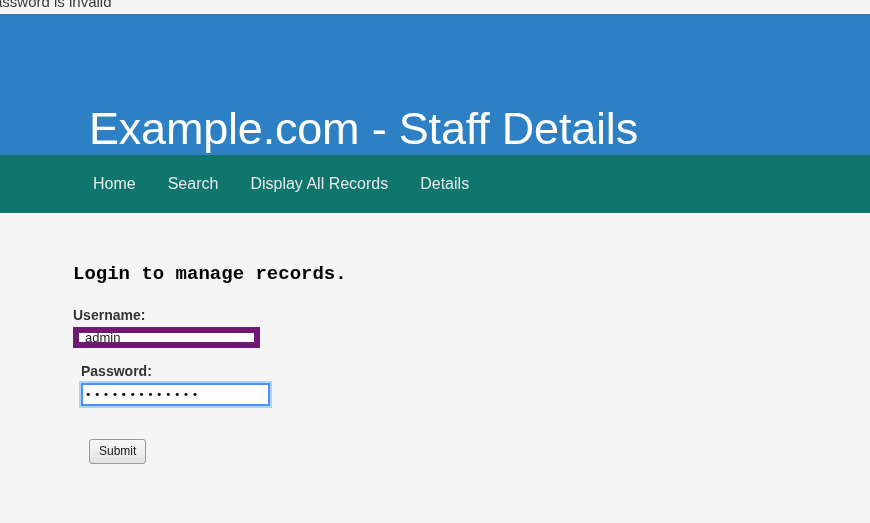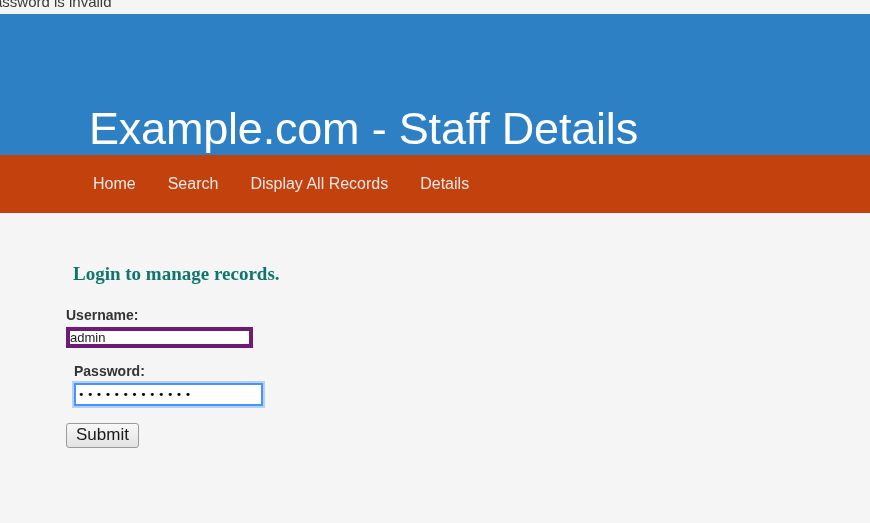--- a/index.html
+++ b/index.html
@@ -68,21 +68,21 @@
     font-family: "Liberation Sans", sans-serif;
   }
 
   
   .navbar {
     position: absolute;
     top: 155px;
     left: 0;
     width: 870px;
     height: 58px;
-    background: #c2410c;
+    background: #0f766e;
     z-index: 2;
   }
   .nav-list {
     position: absolute;
     left: 82px;
     top: 0;
     height: 58px;
     margin: 0;
     padding: 0;
     list-style: none;
@@ -116,52 +116,52 @@
     z-index: 1;
   }
   .login-heading {
     position: absolute;
     left: 73px;
     top: 49px;
     margin: 0;
     font-size: 19px;
     line-height: 24px;
     font-weight: bold;
-    color: #0f766e;
-    white-space: nowrap;
-    font-family: Liberation Serif, serif;
+    color: #000000;
+    white-space: nowrap;
+    font-family: Liberation Mono, monospace;
   }
 
   .login-form {
     position: absolute;
-    left: 66px;
+    left: 73px;
     top: 93px;
     width: 400px;
   }
   .field-label {
     display: block;
     font-size: 14px;
     line-height: 18px;
     font-weight: bold;
     color: #333333;
     margin: 0 0 3px 0;
     font-family: "Liberation Sans", sans-serif;
   }
   .text-input {
     display: block;
     box-sizing: border-box;
     width: 187px;
     height: 21px;
-    padding: 1px 0;
+    padding: 1px 6px;
     margin: 0;
     font-size: 13px;
     line-height: 17px;
     color: #1a1a1a;
     background: #ffffff;
-    border: 4px solid #701a75;
+    border: 6px solid #701a75;
     border-radius: 0;
     outline: none;
     font-family: "Liberation Sans", sans-serif;
   }
   .field-group { margin: 0 0 14px 0; }
   .field-group.password-group { margin-bottom: 17px; margin-left: 8px; }
 
   .text-input.focused {
     border: 2px solid #4d90fe;
     box-shadow: 0 0 0 2px rgba(120,180,250,0.55);
@@ -175,22 +175,22 @@
     line-height: 19px;
     color: #000000;
     font-family: "DejaVu Sans", sans-serif;
     white-space: nowrap;
   }
 
   .submit-button {
     display: inline-block;
     box-sizing: border-box;
     padding: 3px 9px 4px 9px;
-    margin: 0;
-    font-size: 17px;
+    margin: 16px;
+    font-size: 12px;
     line-height: 16px;
     color: #1a1a1a;
     background: linear-gradient(to bottom, #f8f8f8 0%, #ededed 50%, #e2e2e2 100%);
     border: 1px solid #9a9a9a;
     border-radius: 3px;
     cursor: pointer;
     font-family: "Liberation Sans", sans-serif;
   }
 </style>
 </head>

